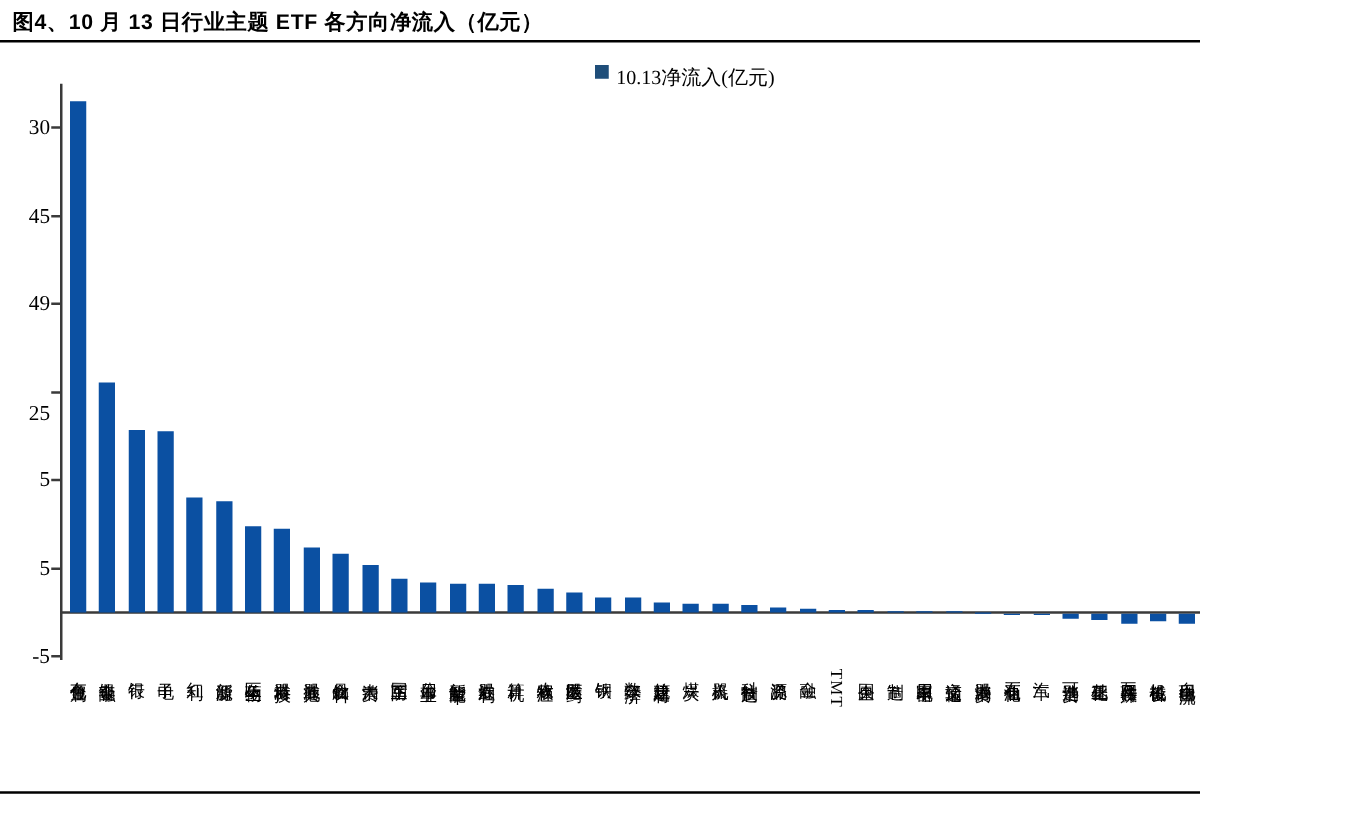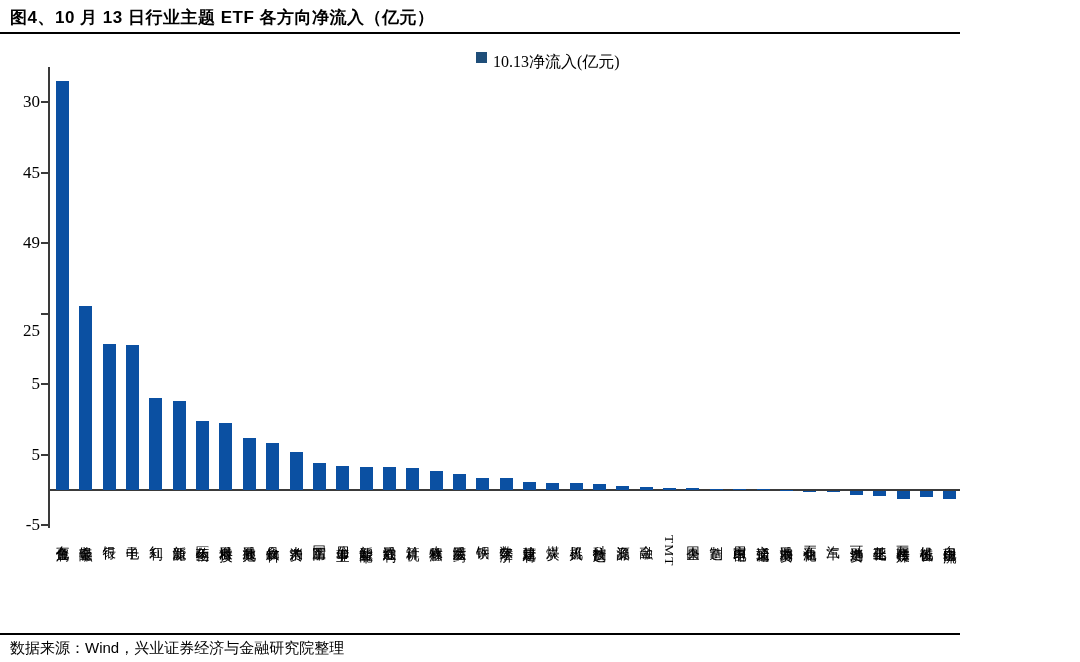--- a/index.html
+++ b/index.html
@@ -187,15 +187,14 @@
       <div class="x-cat-label" style="left: 901.8px; top: 468px;">自由现金流</div>
       <div class="bar" style="left: 918.65px; width: 13px; background: rgb(11, 80, 162); top: 423.769px; height: 11.2738px;"></div>
       <div class="x-cat-label" style="left: 925.15px; top: 468px;">5G</div>
       <div class="bar" style="left: 942px; width: 13px; background: rgb(11, 80, 162); top: 423.769px; height: 13.3877px;"></div>
       <div class="x-cat-label" style="left: 948.5px; top: 468px;">通信</div>
       <div class="bar" style="left: 965.35px; width: 13px; background: rgb(11, 80, 162); top: 423.769px; height: 17.2631px;"></div>
       <div class="x-cat-label" style="left: 971.85px; top: 468px;">房地产</div>
     </div>
 
   <div class="footer-rule"></div>
-  <div class="footer-text">数据来源：Wind，兴业证券经济与金融研究院整理</div>
 
 </div>
 
 </body></html>

